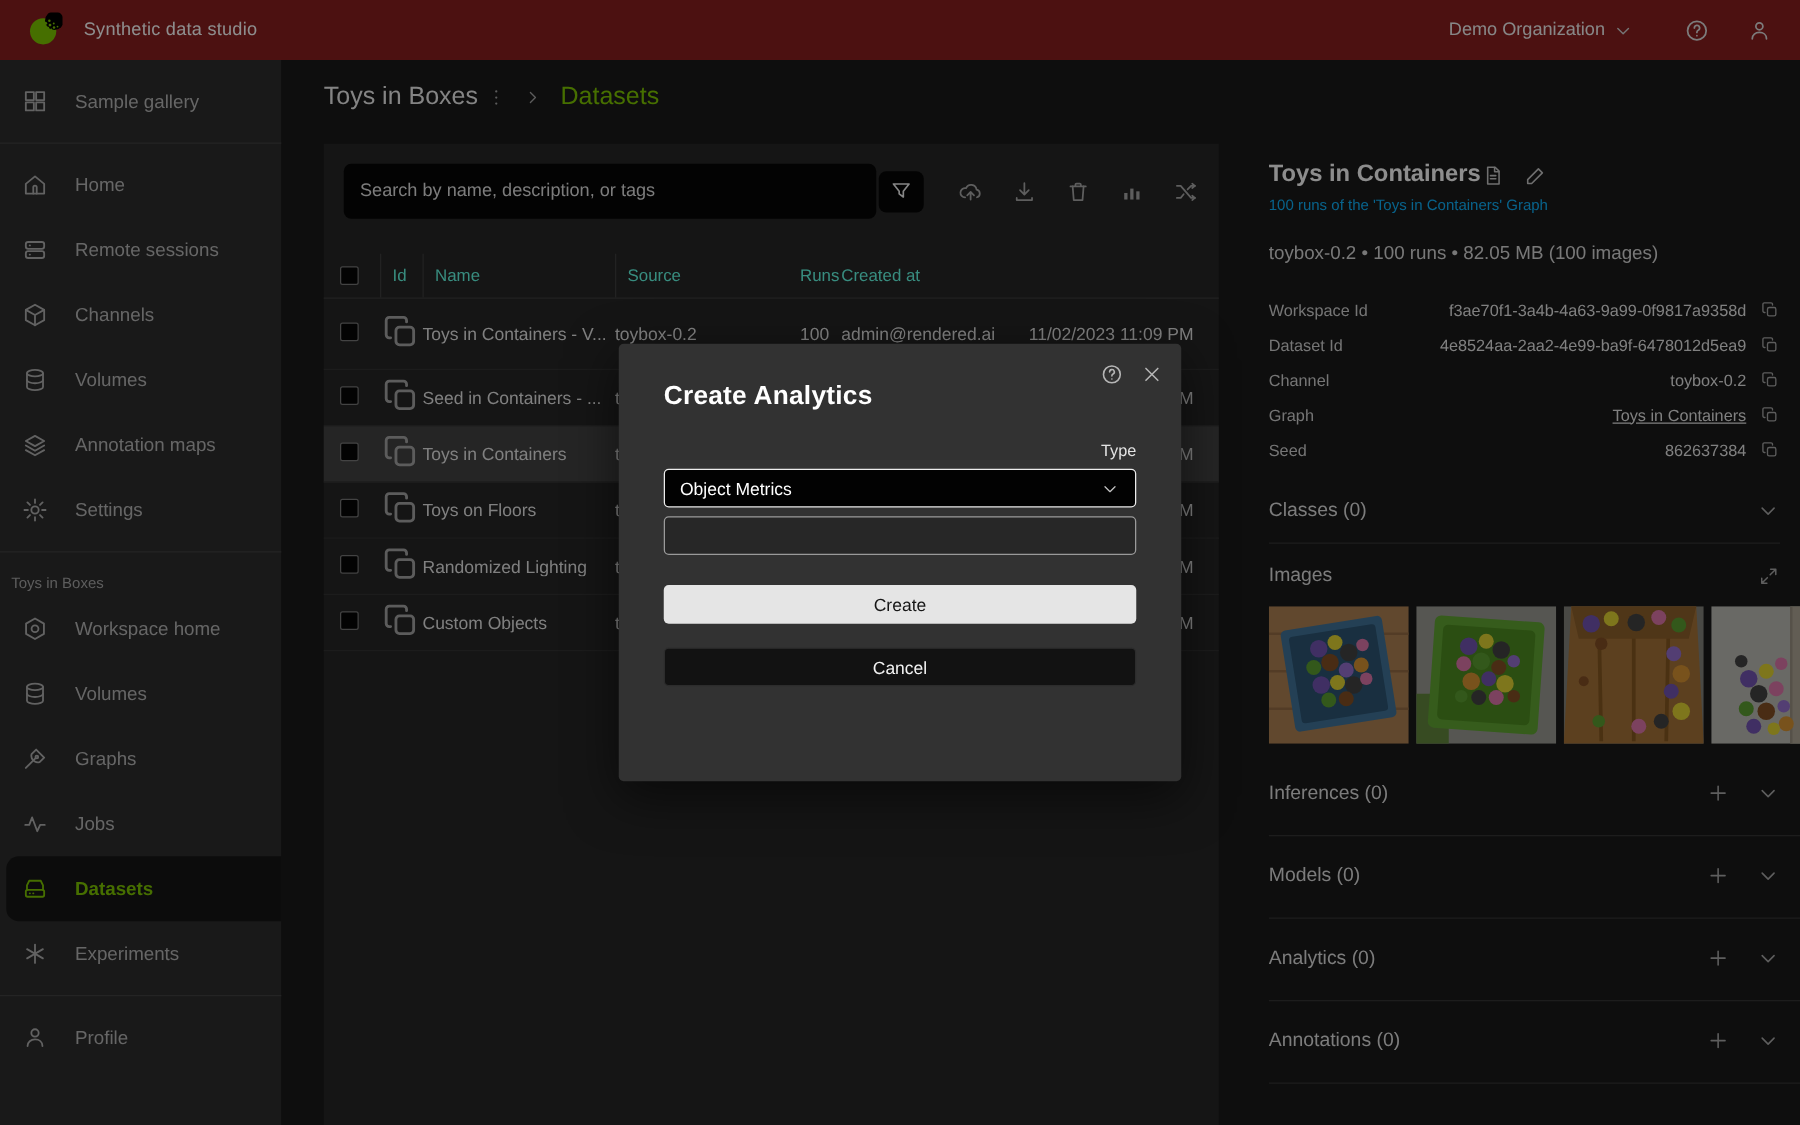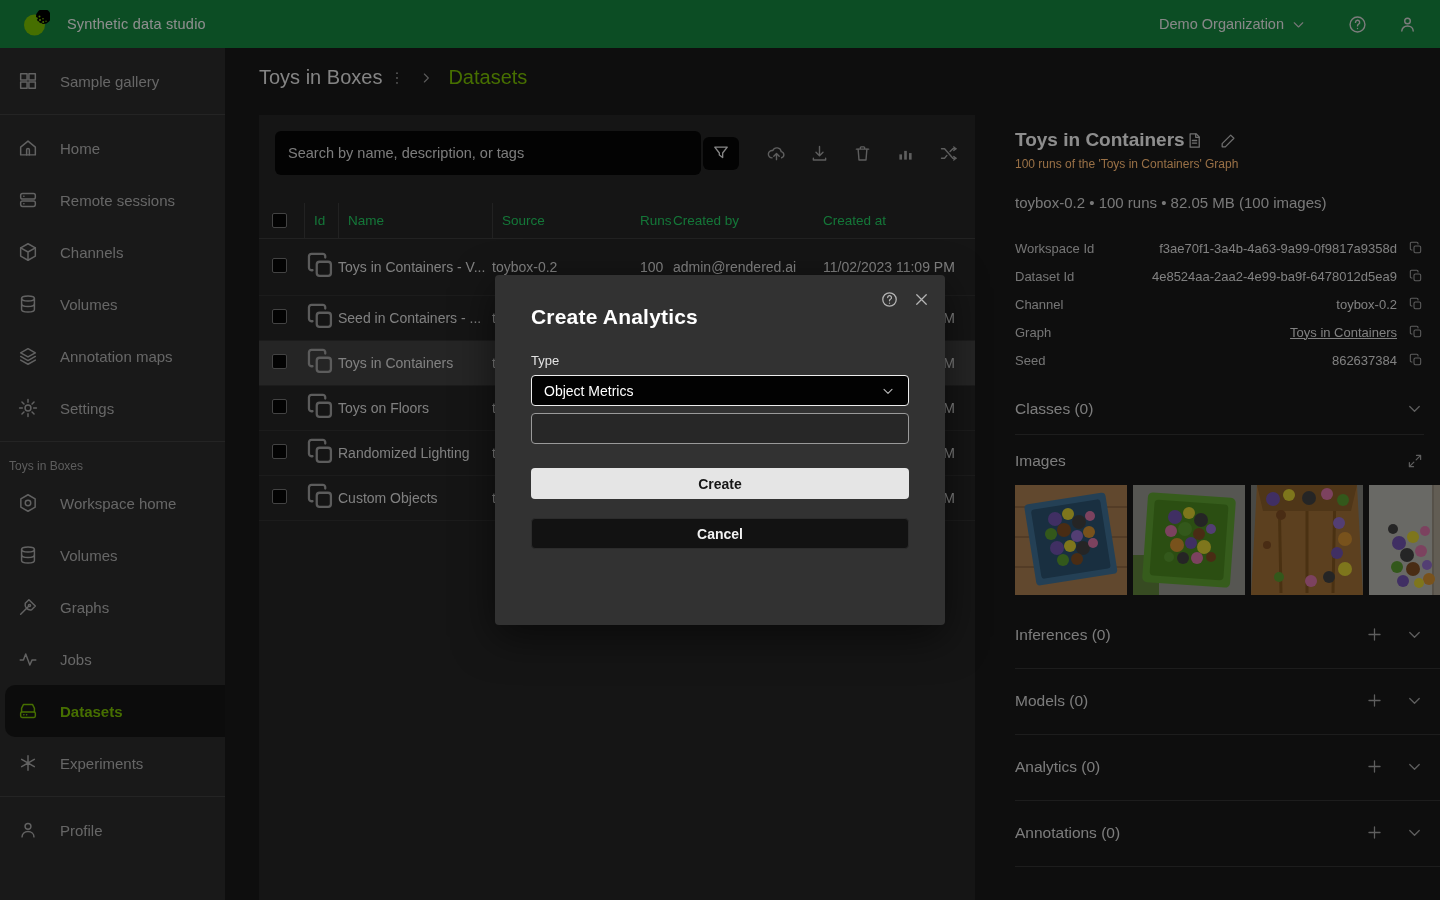--- a/index.html
+++ b/index.html
@@ -1,20 +1,20 @@
 <!DOCTYPE html>
 <html><head>
 <meta charset="utf-8">
 <style>
   * { box-sizing: border-box; margin: 0; padding: 0; }
   html,body { width:1440px; height:900px; overflow:hidden; background:#181818;
     font-family:"Liberation Sans", sans-serif; }
 
   
-  .topbar { position:fixed; top:0; left:0; right:0; height:48px; background:#15803d;
+  .topbar { position:fixed; top:0; left:0; right:0; height:48px; background:#7f1d1d;
     display:flex; align-items:center; padding:0 22px; z-index:10; }
   .logo { width:28px; height:28px; }
   .app-title { color:#ededed; font-size:14.5px; margin-left:17px; letter-spacing:.2px; }
   .topbar-right { margin-left:auto; display:flex; align-items:center; }
   .org-btn { display:flex; align-items:center; gap:6px; color:#e2e2e2; font-size:14.5px; cursor:pointer; }
   .org-btn .icon { width:17px; height:17px; color:#c4c4c4; }
   .tb-icon { width:21px; height:21px; color:#cfcfcf; cursor:pointer; }
   .help { margin-left:40px; } .profile { margin-left:29px; }
 
   
@@ -45,41 +45,41 @@
     color:#d8d8d8; font-size:14.5px; padding:0 13px; outline:none; font-family:"Liberation Sans",sans-serif; }
   .search-box::placeholder { color:#cfcfcf; opacity:1; }
   .filter-btn { width:37px; height:33px; background:#060606; border-radius:6px; margin-left:2px;
     display:flex; align-items:center; justify-content:center; color:#e0e0e0; cursor:pointer; }
   .filter-btn .icon { width:20px; height:20px; }
   .tool-icons { display:flex; align-items:center; gap:22px; margin-left:27px; }
 
   .tbl { margin-top:28px; }
   .tr { display:grid; grid-template-columns:32px 34px 154px 148px 33px 150px 1fr;
     padding-left:13px; align-items:center; }
-  .tr.head { height:36px; border-bottom:1px solid #3a3a3a; color:#22c55e; font-size:13.5px; }
+  .tr.head { height:36px; border-bottom:1px solid #3a3a3a; color:#5eead4; font-size:13.5px; }
   .tr.head .hc { align-self:stretch; display:flex; align-items:center; }
   .tr.head .hc.b { border-left:1px solid #3a3a3a; padding-left:9px; }
   .tr.row { height:45px; border-bottom:1px solid #2f2f2f; color:#d6d6d6; font-size:14px; cursor:pointer; }
   .tr.row.tall { height:57px; }
   .tr.row.selected { background:#3f3f3f; }
   .cb { width:15px; height:15px; border:1.5px solid #707070; background:#050505; border-radius:2px;
     display:inline-block; cursor:pointer; }
   .cell-id .icon { width:17px; height:17px; color:#9a9a9a; cursor:pointer; }
   .cell-name { white-space:nowrap; overflow:hidden; }
   .cell-date { padding-right:12px; line-height:20px; }
   .cell-date.nw { white-space:nowrap; }
 
   
   .details { position:absolute; left:790px; top:67px; width:425px; bottom:0; overflow:hidden; }
   .dt-title-row { display:flex; align-items:center; margin-top:14px; padding-right:16px; }
   .dt-title { font-size:19px; font-weight:bold; color:#ececec; }
   .dt-title-row .icon { width:19px; height:19px; color:#b9b9b9; cursor:pointer; }
   .dt-title-row .icon + .icon { margin-left:15px; }
   .dt-title-row .icon:first-of-type { margin-left:auto; }
-  .dt-sub { margin-top:6px; font-size:12px; color:#fdba74; }
+  .dt-sub { margin-top:6px; font-size:12px; color:#0ea5e9; }
   .dt-meta { margin-top:23px; font-size:15px; color:#c9c9c9; }
   .fields { margin-top:23px; }
   .frow { height:28px; display:flex; align-items:center; padding-right:16px; font-size:13px; }
   .frow .k { color:#c3c3c3; }
   .frow .v { margin-left:auto; color:#d6d6d6; }
   .frow .v.link { text-decoration:underline; cursor:pointer; }
   .frow .icon { width:16px; height:16px; color:#9a9a9a; margin-left:11px; cursor:pointer; }
   .sec-row { display:flex; align-items:center; padding-right:16px; font-size:15.5px; color:#cfcfcf; }
   .sec-row .icon { width:19px; height:19px; color:#9d9d9d; cursor:pointer; }
   .classes-row { margin-top:25px; }
@@ -95,29 +95,29 @@
   .coll .sec-row .icon.plus { margin-left:auto; }
   .coll .sec-row .icon + .icon { margin-left:21px; }
 
   
   .scrim { position:fixed; inset:0; background:rgba(0,0,0,0.40); z-index:40; }
   .modal { position:fixed; left:495px; top:275px; width:450px; height:350px; background:#323232;
     border-radius:4px; z-index:50; box-shadow:0 12px 40px rgba(0,0,0,.55); padding:0 36px; }
   .modal-icons { position:absolute; top:15px; right:14px; display:flex; gap:13px; }
   .modal-icons .icon { width:19px; height:19px; color:#b5b5b5; cursor:pointer; }
   .m-title { margin-top:30px; color:#fff; font-size:21px; font-weight:bold; letter-spacing:.2px; }
-  .m-label { margin-top:24px; font-size:13px; color:#e3e3e3; }
+  .m-label { margin-top:24px; font-size:13px; color:#e3e3e3;text-align:right; }
   .m-select { margin-top:7px; height:31px; background:#020202; border:1px solid #ececec; border-radius:4px;
     display:flex; align-items:center; padding:0 12px; color:#fff; font-size:14px; cursor:pointer;justify-content:flex-end; }
   .m-select .icon { margin-left:auto; width:16px; height:16px; color:#bdbdbd; }
   .m-label.tags { margin-top:29px; }
   .m-input { margin-top:7px; height:31px; width:100%; background:#272727; border:1px solid #9a9a9a;
     border-radius:4px; color:#fff; font-size:14px; padding:0 10px; outline:none;
     font-family:"Liberation Sans",sans-serif; }
-  .m-btn { display:block; width:100%; height:31px; border-radius:4px; font-size:14px; font-weight:bold;
+  .m-btn { display:block; width:100%; height:31px; border-radius:4px; font-size:14px; font-weight:normal;
     font-family:"Liberation Sans",sans-serif; cursor:pointer; }
   .m-btn.create { margin-top:24px; background:#e5e5e5; color:#161616; border:none; }
   .m-btn.cancel { margin-top:19px; background:#121212; color:#f2f2f2; border:1px solid #2c2c2c; }
 </style>
 </head>
 <body>
 
 <header class="topbar">
   <span class="logo"><svg viewBox="0 0 28 28">
         <circle cx="12.5" cy="15" r="10.5" fill="#76b900"></circle>
@@ -321,21 +321,20 @@
     </div>
     <div class="tbl" id="datasets-table">
         <div class="tr head">
           <div class="hc">
             <span class="cb"></span>
           </div>
           <div class="hc b">Id</div>
           <div class="hc b">Name</div>
           <div class="hc b">Source</div>
           <div class="hc">Runs</div>
-          <div class="hc">Created by</div>
           <div class="hc">Created at</div>
         </div>
         <div class="tr row tall">
           <div><span class="cb"></span></div>
           <div class="cell-id"><span class="icon"><svg viewBox="0 0 24 24" fill="none" stroke="currentColor" stroke-width="1.6" stroke-linecap="round" stroke-linejoin="round">
                 <rect x="9" y="9" width="10" height="10" rx="2"></rect>
                 <path d="M6 15 H5.2 A1.7 1.7 0 0 1 3.5 13.3 V5.2 A1.7 1.7 0 0 1 5.2 3.5 H13.3 A1.7 1.7 0 0 1 15 5.2 V6"></path>
               </svg></span></div>
           <div class="cell-name">Toys in Containers - V...</div>
           <div>toybox-0.2</div>

